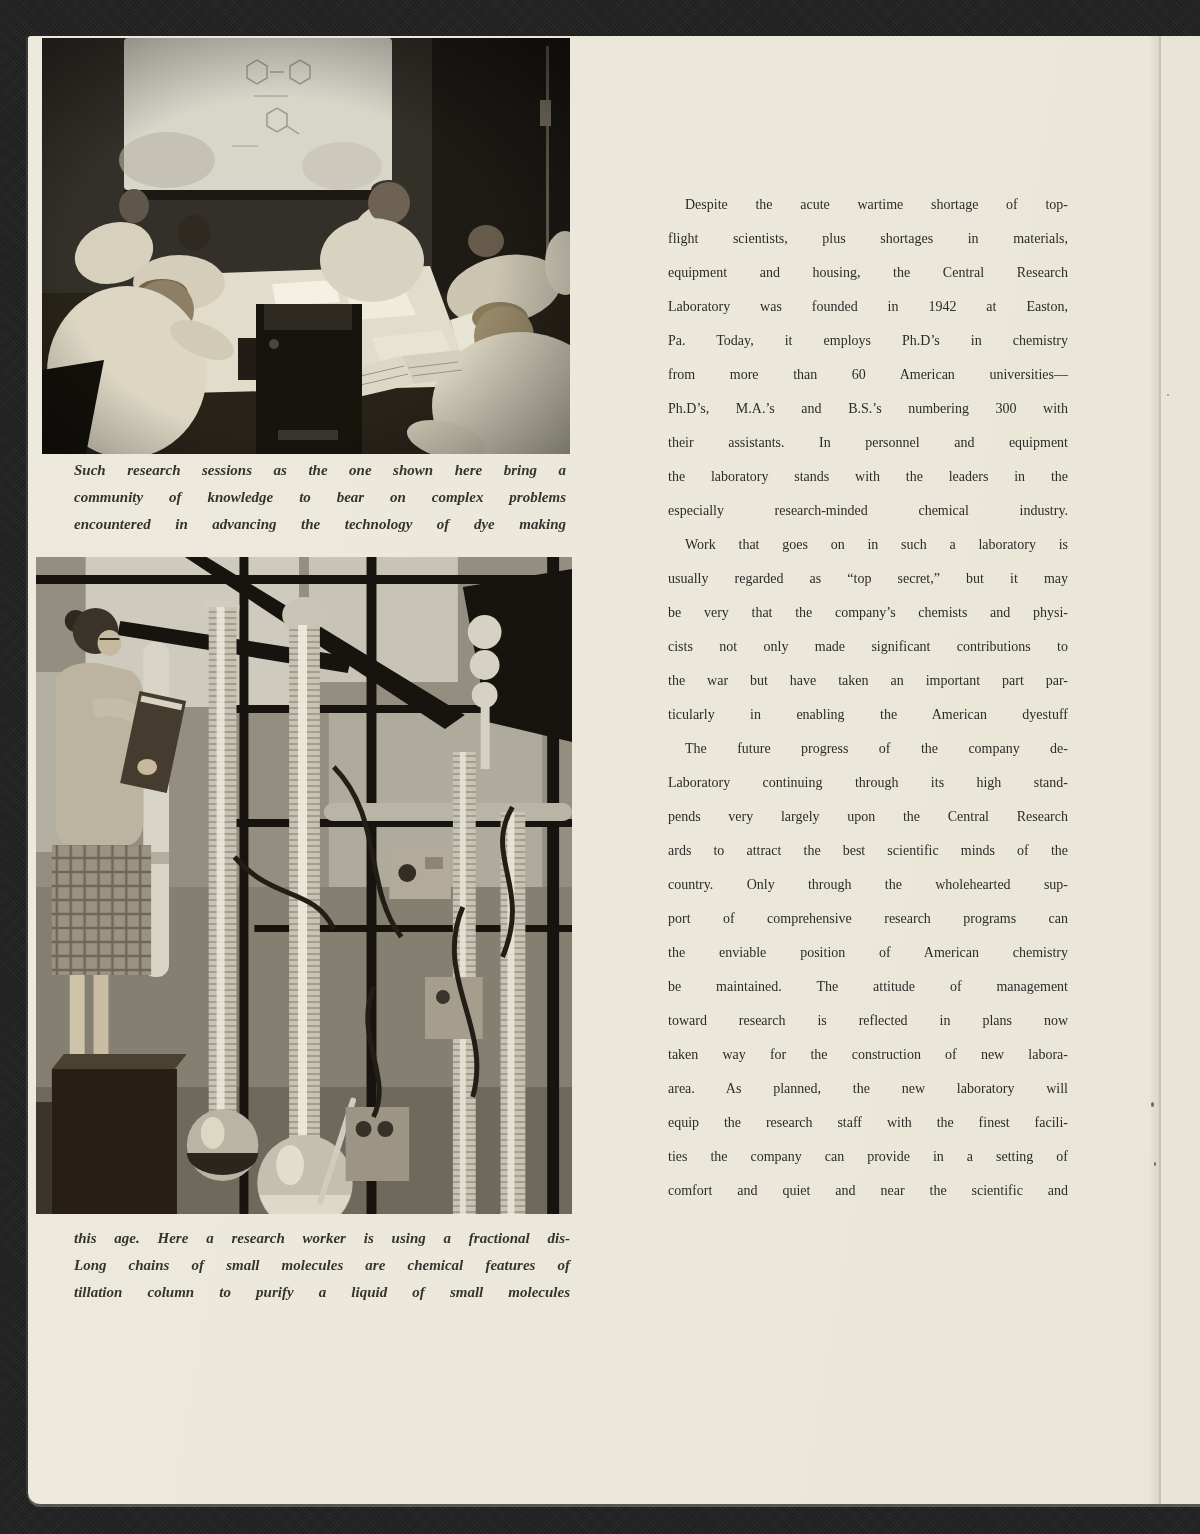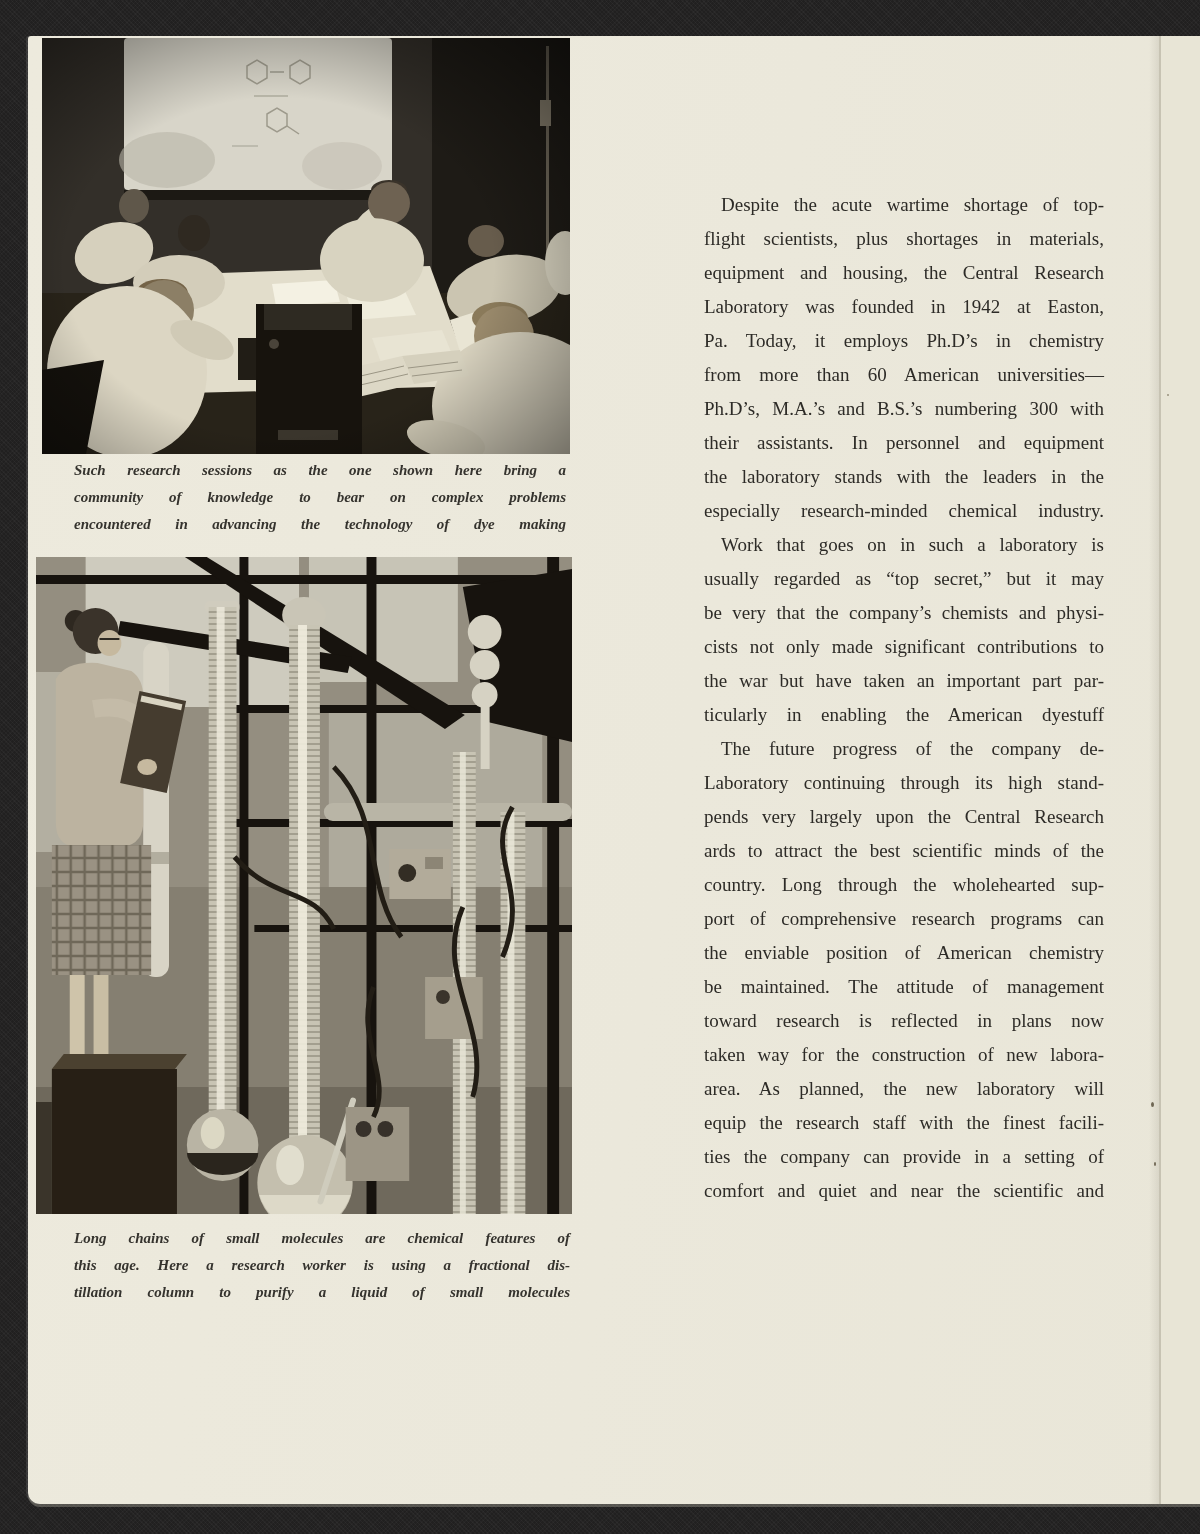--- a/index.html
+++ b/index.html
@@ -21,21 +21,21 @@
   .photo svg{display:block;width:100%;height:100%;}
   .caption{
     position:absolute;
     font-style:italic;font-weight:bold;font-size:15px;line-height:27px;
     color:#35332e;
   }
   .tline{text-align:justify;text-align-last:justify;}
   .tline.no-stretch{text-align-last:left;}
   .textcol{
     position:absolute;left:640px;top:152px;width:400px;
-    font-size:19px;line-height:34px;color:#2d2b27;margin-left:36px;
+    font-size:14px;line-height:34px;color:#2d2b27;
   }
   .para{margin:0;}
   .para .tline:first-child{text-indent:17px;}
   .edge-line{
     position:absolute;left:1131px;top:0;width:2px;height:100%;
     background:#c7c3b3;
   }
   .edge-shade{
     position:absolute;left:1121px;top:0;width:10px;height:100%;
     background:linear-gradient(90deg, rgba(120,115,100,0) 0%, rgba(120,115,100,0.14) 100%);
@@ -232,22 +232,22 @@
       <rect x="58" y="418" width="15" height="88" fill="#c9bea4"></rect>
       <ellipse cx="38" cy="510" rx="15" ry="6" fill="#241f18"></ellipse>
       <ellipse cx="66" cy="510" rx="15" ry="6" fill="#241f18"></ellipse>
       <polygon points="16,512 140,512 152,497 28,497" fill="#4b4130"></polygon>
       <rect x="16" y="512" width="126" height="145" fill="#271f15"></rect>
       <rect x="0" y="545" width="16" height="112" fill="#3a342a"></rect>
     </svg>
   </div>
 
   <div class="caption" style="left:46px;top:1189px;width:496px;">
+      <div class="tline">this age. Here a research worker is using a fractional dis-</div>
       <div class="tline">Long chains of small molecules are chemical features of</div>
-      <div class="tline">this age. Here a research worker is using a fractional dis-</div>
       <div class="tline">tillation column to purify a liquid of small molecules</div>
     </div>
 
   <div class="textcol">
     <div class="para">
         <div class="tline">Despite the acute wartime shortage of top-</div>
         <div class="tline">flight scientists, plus shortages in materials,</div>
         <div class="tline">equipment and housing, the Central Research</div>
         <div class="tline">Laboratory was founded in 1942 at Easton,</div>
         <div class="tline">Pa. Today, it employs Ph.D’s in chemistry</div>
@@ -263,21 +263,21 @@
         <div class="tline">be very that the company’s chemists and physi-</div>
         <div class="tline">cists not only made significant contributions to</div>
         <div class="tline">the war but have taken an important part par-</div>
         <div class="tline">ticularly in enabling the American dyestuff</div>
       </div>
     <div class="para">
         <div class="tline">The future progress of the company de-</div>
         <div class="tline">Laboratory continuing through its high stand-</div>
         <div class="tline">pends very largely upon the Central Research</div>
         <div class="tline">ards to attract the best scientific minds of the</div>
-        <div class="tline">country. Long through the wholehearted sup-</div>
+        <div class="tline">country. Only through the wholehearted sup-</div>
         <div class="tline">port of comprehensive research programs can</div>
         <div class="tline">the enviable position of American chemistry</div>
         <div class="tline">be maintained. The attitude of management</div>
         <div class="tline">toward research is reflected in plans now</div>
         <div class="tline">taken way for the construction of new labora-</div>
         <div class="tline">area. As planned, the new laboratory will</div>
         <div class="tline">equip the research staff with the finest facili-</div>
         <div class="tline">ties the company can provide in a setting of</div>
         <div class="tline">comfort and quiet and near the scientific and</div>
       </div>

